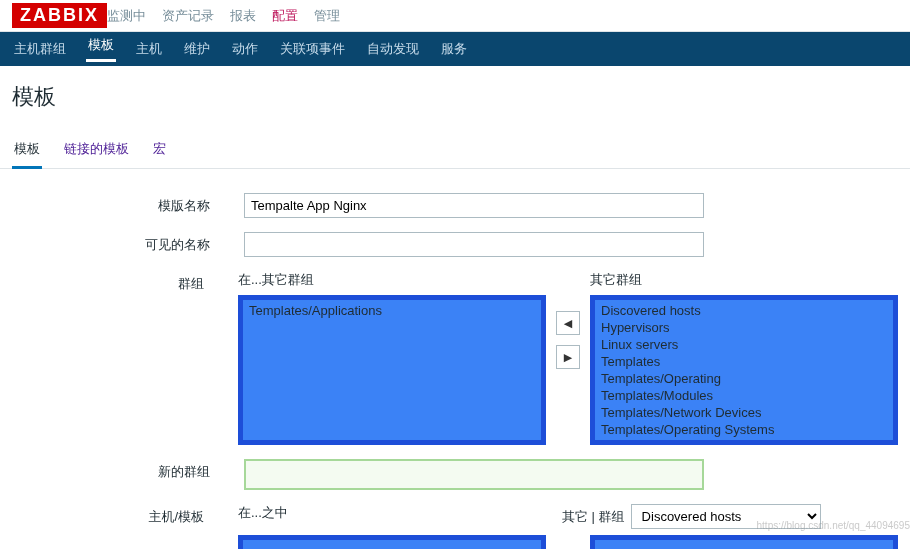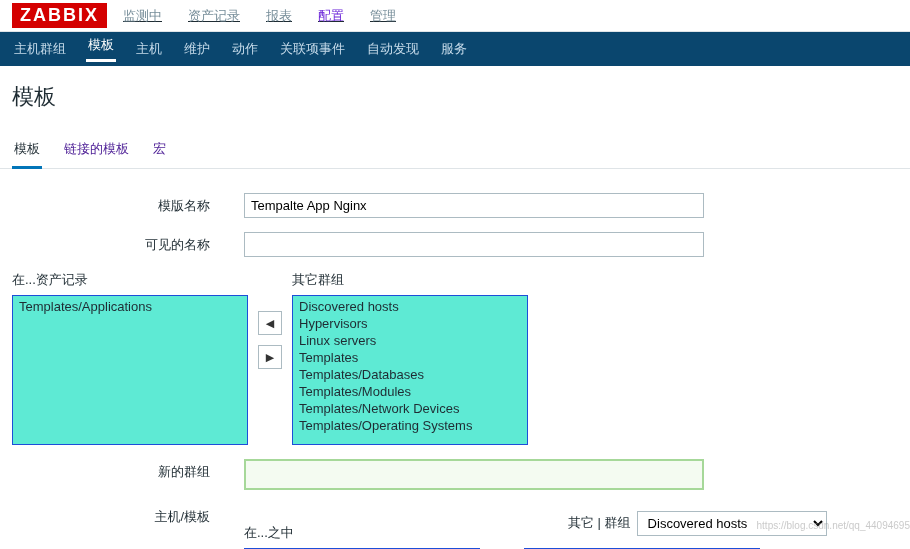--- a/index.html
+++ b/index.html
@@ -1,22 +1,22 @@
 <!DOCTYPE html>
 <html><head>
   <meta charset="utf-8">
   <style>
     * { margin: 0; padding: 0; box-sizing: border-box; }
     body { font-family: Arial, "Microsoft YaHei", sans-serif; font-size: 13px; color: #1f2c33; background: #fff; }
     
     .topbar { display: flex; align-items: center; padding: 0 12px; height: 32px; border-bottom: 1px solid #dfe4e7; }
-    .logo { background: #d40000; color: #fff; font-weight: bold; font-size: 18px; letter-spacing: 2px; padding: 2px 8px; margin-right: 16px; }
-    .top-menu { display: flex; gap: 26px; text-decoration: underline; }
+    .logo { background: #d40000; color: #fff; font-weight: bold; font-size: 18px; letter-spacing: 2px; padding: 2px 8px; }
+    .top-menu { display: flex; gap: 16px; }
     .top-menu-item { color: #768d99; cursor: pointer; padding: 6px 0; position: relative; }
-    .top-menu-item.active { color: #6d28d9; }
+    .top-menu-item.active { color: #be185d; }
     .top-menu-item.active::after { content: ""; position: absolute; bottom: -7px; left: 50%; transform: translateX(-50%); border: 6px solid transparent; border-bottom-color: #0a466e; }
     
     .subbar { background: #0a466e; height: 34px; display: flex; align-items: center; padding: 0 12px; gap: 18px; }
     .sub-menu-item { color: #c6dbea; cursor: pointer; font-size: 13px; padding: 0 2px; }
     .sub-menu-item.active { color: #fff; border-bottom: 3px solid #fff; padding-bottom: 5px; }
     
     .page-title { font-size: 22px; font-weight: normal; padding: 16px 12px 20px; color: #1f2c33; }
     
     .tabs { display: flex; gap: 20px; padding: 0 12px; border-bottom: 1px solid #dfe4e7; }
     .tab { padding: 8px 2px; color: #4c1d95; cursor: pointer; }
@@ -25,29 +25,29 @@
     .form { padding: 24px 12px; }
     .form-row { display: flex; align-items: flex-start; margin-bottom: 14px; gap: 22px; }
     .form-label { width: 210px; text-align: right; padding-right: 12px; padding-top: 4px; color: #1f2c33; }
     .form-control { flex: 1; }
     .text-input { width: 460px; padding: 4px 6px; border: 1px solid #acbbc2; font-size: 13px; }
     .new-group-input { width: 460px; padding: 6px; border: 2px solid #a6d899; background: #f4fbf1; }
     
     .dual-list { display: flex; align-items: flex-start; }
     .list-col { display: flex; flex-direction: column; }
     .list-header { font-size: 13px; margin-bottom: 6px; color: #1f2c33; }
-    .listbox { width: 236px; height: 150px; border: 1px solid #1d4ed8; overflow-y: scroll; padding: 2px; background: #5eead4; }
+    .listbox { width: 308px; height: 150px; border: 5px solid #1d4ed8; overflow-y: scroll; padding: 2px; background: #3b82f6; }
     .listbox-item { padding: 1px 4px; cursor: pointer; color: #1f2c33; font-size: 13px; }
     .move-btns { display: flex; flex-direction: column; gap: 10px; padding: 40px 10px 0; }
     .move-btn { width: 24px; height: 24px; border: 1px solid #acbbc2; background: #fff; cursor: pointer; display: flex; align-items: center; justify-content: center; font-size: 11px; color: #333; }
     
     .host-select { width: 190px; padding: 3px 6px; border: 1px solid #acbbc2; font-size: 13px; background: #fff; }
     .host-header-row { display: flex; margin-bottom: 6px; }
     .host-header-row .list-header { margin-bottom: 0; }
-    .gap-left { width: 280px; margin-top: 20px; }
+    .gap-left { width: 280px; }
     .gap-mid { width: 44px; }
     .other-host-label { display: flex; align-items: center; gap: 6px; }
     
     .watermark { position: fixed; bottom: 18px; right: 0; color: rgba(150,150,150,0.5); font-size: 10px; pointer-events: none; }
   </style>
 </head>
 <body>
 
 <div class="topbar">
   <div class="logo">ZABBIX</div>
@@ -89,44 +89,45 @@
   </div>
 
   <div class="form-row">
     <div class="form-label">可见的名称</div>
     <div class="form-control">
       <input type="text" class="text-input" value="" style="">
     </div>
   </div>
 
   <div class="form-row">
+    <div class="form-label">群组</div>
     <div class="form-control">
       <div class="dual-list">
         <div class="list-col">
-          <div class="list-header">在...资产记录</div>
+          <div class="list-header">在...其它群组</div>
           <div class="listbox" id="in-groups">
               <div class="listbox-item">Templates/Applications</div>
             </div>
         </div>
         <div class="move-btns">
           <button class="move-btn">
               <span>◀</span>
             </button>
           <button class="move-btn">
               <span>▶</span>
             </button>
         </div>
         <div class="list-col">
           <div class="list-header">其它群组</div>
           <div class="listbox" id="other-groups">
               <div class="listbox-item">Discovered hosts</div>
               <div class="listbox-item">Hypervisors</div>
               <div class="listbox-item">Linux servers</div>
               <div class="listbox-item">Templates</div>
-              <div class="listbox-item">Templates/Databases</div>
+              <div class="listbox-item">Templates/Operating</div>
               <div class="listbox-item">Templates/Modules</div>
               <div class="listbox-item">Templates/Network Devices</div>
               <div class="listbox-item">Templates/Operating Systems</div>
             </div>
         </div>
       </div>
     </div>
   </div>
 
   <div class="form-row">

